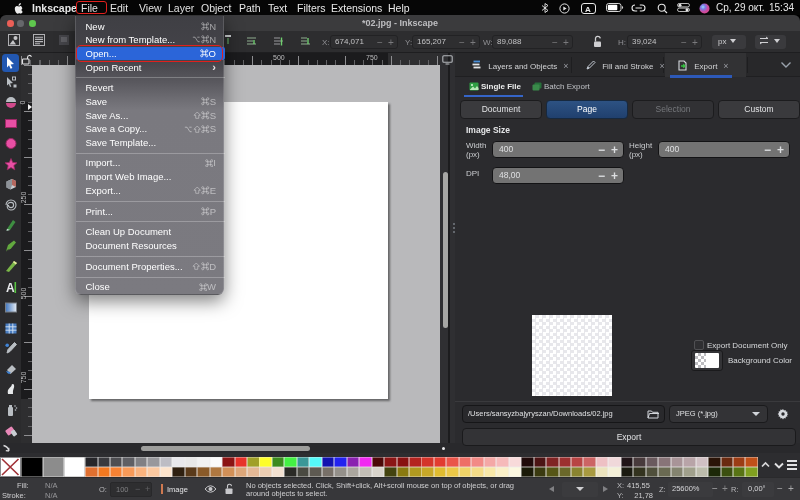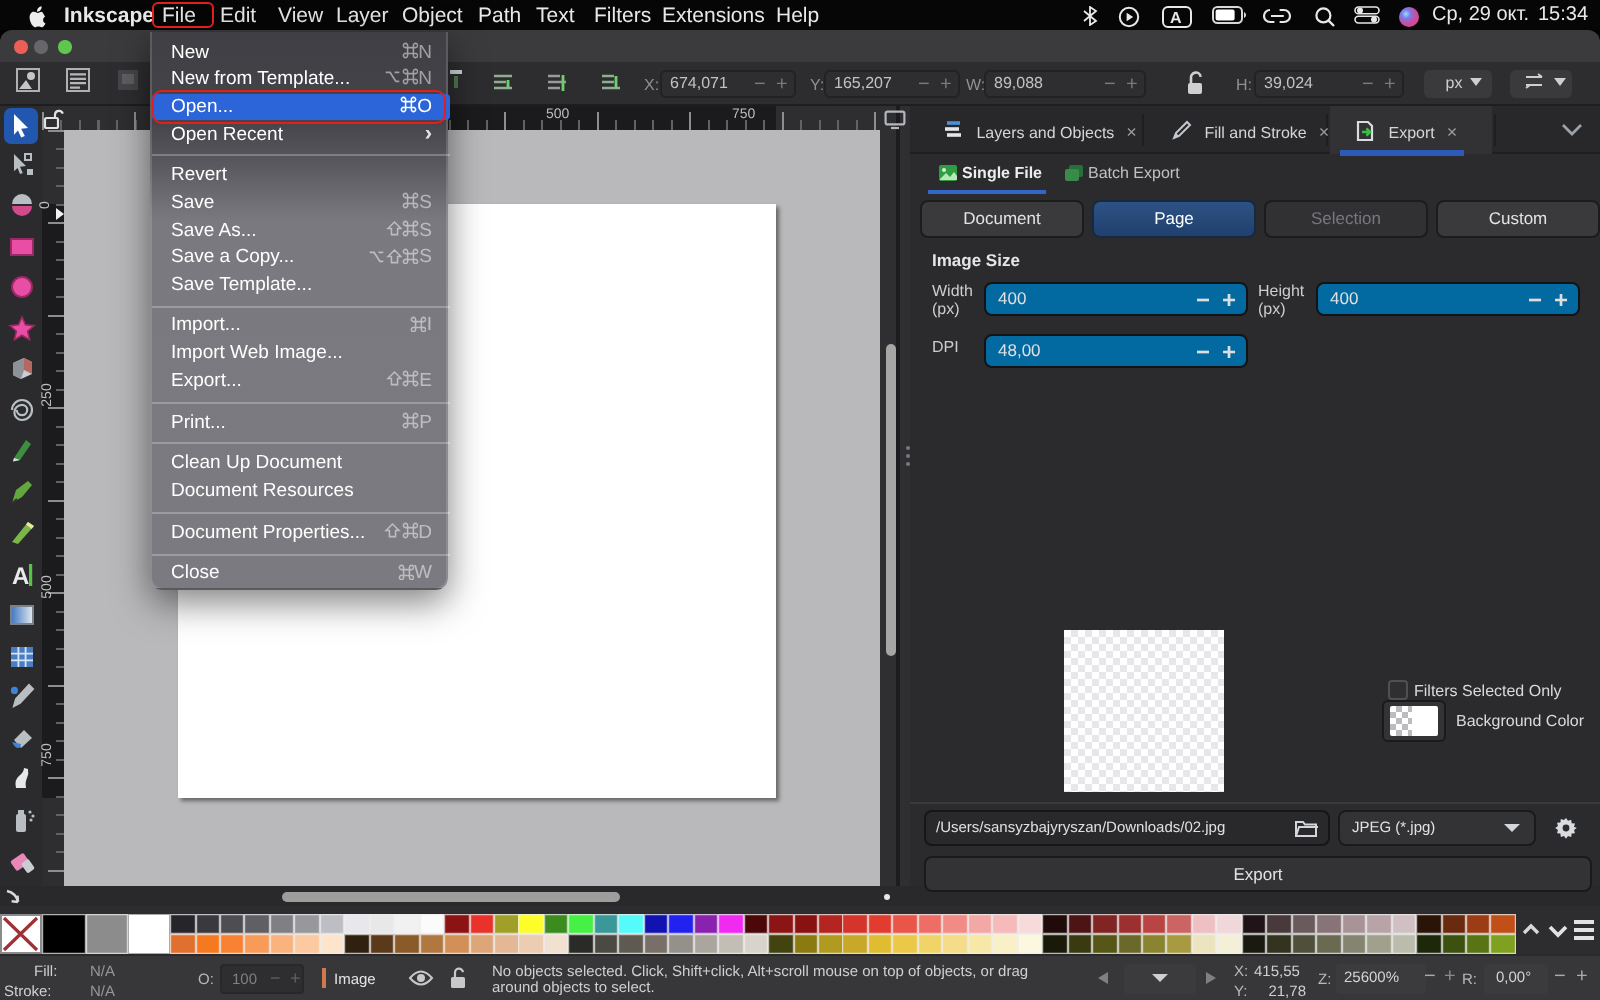--- a/index.html
+++ b/index.html
@@ -8,40 +8,40 @@
 #menubar{position:absolute;left:0;top:0;width:800px;height:15px;background:#060606;color:#e8e8e8;font-size:10.5px}
 #menubar .it{position:absolute;top:1.5px;line-height:12px}
 
 #titlebar{position:absolute;left:0;top:15px;width:800px;height:16px;background:#3b3b3d;border-radius:6px 6px 0 0}
 .tl{position:absolute;top:20px;width:6.5px;height:6.5px;border-radius:50%}
 #wtitle{position:absolute;top:17.5px;left:0;width:800px;text-align:center;font-size:9px;font-weight:bold;color:#bebec1}
 #toolbar{position:absolute;left:0;top:31px;width:800px;height:22px;background:#2d2d2f;border-bottom:1px solid #1e1e20}
 .tbf{position:absolute;top:35px;height:14px;background:#2e2e30;border:1px solid #222224;border-radius:3px;color:#c2c2c4;font-size:8px;line-height:12px;padding-left:4px}
 .tbl{position:absolute;top:38px;font-size:8px;color:#909094}
 .mp{position:absolute;top:37px;font-size:10px;color:#7a7a7d;line-height:11px}
-.tbtn{position:absolute;top:35px;height:14px;background:#3a3a3d;border-radius:3px;color:#cfcfd2;font-size:8px;line-height:14px;text-align:center;padding-left:6px}
+.tbtn{position:absolute;top:35px;height:14px;background:#3a3a3d;border-radius:3px;color:#cfcfd2;font-size:8px;line-height:14px;text-align:left;padding-left:6px}
 .dntri{display:inline-block;width:0;height:0;border-left:3.5px solid transparent;border-right:3.5px solid transparent;border-top:4px solid #cfcfd2;vertical-align:1px;margin-left:4px}
 
 #toolbox{position:absolute;left:0;top:53px;width:21px;height:390px;background:#2b2b2d}
 #vruler{position:absolute;left:21px;top:65px;width:11px;height:378px;background:#2e2e30}
 #hruler{position:absolute;left:21px;top:53px;width:419px;height:12px;background:#2e2e30;overflow:hidden}
 #canvas{position:absolute;left:32px;top:65px;width:408px;height:378px;background:#b9b9bb;overflow:hidden}
 #page{position:absolute;left:57px;top:37px;width:299px;height:297px;background:#fff;box-shadow:1.5px 1.5px 2px rgba(0,0,0,0.45)}
 #rgutter{position:absolute;left:440px;top:53px;width:15px;height:390px;background:#2f2f32;border-right:0}
 #vsb{position:absolute;left:442.5px;top:172px;width:5.5px;height:156px;background:#a6a6a4;border-radius:3px}
 #hscroll{position:absolute;left:0px;top:443px;width:800px;height:10px;background:#29292c}
 #hsb{position:absolute;left:141px;top:445.5px;width:169px;height:5px;background:#9d9d9b;border-radius:2.5px}
 .rlbl{position:absolute;font-size:7px;color:#bdbdbf}
 
 #panel{position:absolute;left:455px;top:53px;width:345px;height:390px;background:#2b2b2e;color:#d4d6d8;font-size:8.5px}
 .tab{position:absolute;top:2px;height:22px;line-height:22px;color:#d4d5d7;font-size:8px;white-space:nowrap}
 .tabx{color:#989aa0;font-size:9px;margin-left:6px}
 #tababar{position:absolute;left:0;top:0;width:345px;height:24px;background:#28282a;border-bottom:1px solid #1f1f21}
 .panbtn{position:absolute;top:47px;width:82px;height:19px;border-radius:4px;background:#3a3a3d;border:1px solid #1c1c1e;text-align:center;line-height:17px;color:#e2e3e5}
-.inp{position:absolute;background:#0369a1;border:1px solid #131315;border-radius:4px;color:#dfe0e2}
+.inp{position:absolute;background:#737373;border:1px solid #131315;border-radius:4px;color:#dfe0e2}
 .pm{position:absolute;color:#dcdee0;font-size:12px;font-weight:bold}
 .flbl{position:absolute;color:#cbcdd0;font-size:8px;line-height:8.5px}
 
 #palette{position:absolute;left:0;top:453px;width:800px;height:24px;background:#2d2d30}
 #statusbar{position:absolute;left:0;top:477px;width:800px;height:23px;background:#37373a;border-top:1px solid #2a2a2c;color:#cfcfd1;font-size:7.5px}
 
 #fmenu{position:absolute;left:75px;top:16px;width:149px;height:279px;border-radius:0 0 6px 6px;
  background:linear-gradient(180deg,#3f3f44 0%,#45444a 16%,#5a595f 24%,#6e6d73 30%,#7a797f 34%,#7b7a80 100%);
  box-shadow:0 6px 18px rgba(0,0,0,0.5);border:0.5px solid rgba(255,255,255,0.14);border-top:none}
 .mrow{position:absolute;left:0;width:149px;height:13.4px;line-height:13.4px;font-size:9.5px;color:#fff}
@@ -112,20 +112,21 @@
         <circle cx="5.5" cy="5.5" r="5" fill="url(#siri)"></circle>
       </svg>
  <span class="it" style="left:716px;font-size:10px;top:2px">Ср, 29 окт.</span>
  <span class="it" style="left:769px;font-size:10px;top:2px">15:34</span>
 </div>
 
 <div id="titlebar"></div>
 <div class="tl" style="left:7px;background:#eb5f57"></div>
 <div class="tl" style="left:17px;background:#66676b"></div>
 <div class="tl" style="left:29px;background:#5fc74e"></div>
+<div id="wtitle">*02.jpg - Inkscape</div>
 
 <div id="toolbar"></div>
 <svg class="abs" style="left:8px;top:34px" width="12" height="12" viewBox="0 0 12 12" opacity="0.85">
       <rect x="0.5" y="0.5" width="11" height="11" fill="none" stroke="#c8c8cb"></rect>
       <circle cx="7.5" cy="4" r="2" fill="#e0e0e3"></circle>
       <path d="M1.5 10.5 L5 6 L8 10.5Z" fill="#e0e0e3"></path>
     </svg>
 <svg class="abs" style="left:33px;top:34px" width="12" height="12" viewBox="0 0 12 12" opacity="0.85">
       <rect x="0.5" y="0.5" width="11" height="11" fill="none" stroke="#c8c8cb"></rect>
       <path d="M2 3.2h8M2 5.4h8M2 7.6h8M2 9.8h5" stroke="#d0d0d3" stroke-width="1.1"></path>
@@ -361,21 +362,21 @@
       <span class="pm" style="left:322px;top:90px">+</span>
 
  <div class="flbl" style="left:11px;top:117px">DPI</div>
  <div class="inp" style="left:37px;top:114px;width:132px;height:17px;font-size:8.5px;line-height:15px;padding-left:6px">48,00</div>
  <span class="pm" style="left:143px;top:116px">−</span>
       <span class="pm" style="left:156px;top:116px">+</span>
 
  <div class="abs" style="left:77px;top:262px;width:80px;height:81px;background:conic-gradient(#e7e7eb 25%,#fff 0 50%,#e7e7eb 0 75%,#fff 0);background-size:7px 7px"></div>
 
  <div class="abs" style="left:239px;top:287px;width:9.5px;height:9.5px;background:#2f2f32;border:1px solid #505053;border-radius:2px"></div>
- <span class="abs" style="left:252px;top:287.5px;font-size:8px;color:#d8dadc">Filters Selected Only</span>
+ <span class="abs" style="left:252px;top:287.5px;font-size:8px;color:#d8dadc">Export Document Only</span>
 
  <div class="abs" style="left:236px;top:297px;width:32px;height:21px;background:#333336;border:1px solid #1a1a1c;border-radius:3px"></div>
  <div class="abs" style="left:240px;top:300px;width:24px;height:15px;border-radius:1px;background:linear-gradient(90deg,rgba(255,255,255,0) 0 46%,#fff 46%),conic-gradient(#bcbcc0 25%,#fff 0 50%,#bcbcc0 0 75%,#fff 0);background-size:100% 100%,6px 6px"></div>
  <span class="abs" style="left:273px;top:303px;font-size:8px;color:#d8dadc">Background Color</span>
 
  <div class="abs" style="left:0px;top:348px;width:345px;height:1px;background:#3a3a3d"></div>
 
  <div class="inp" style="left:7px;top:352px;width:203px;height:18px;font-size:7.5px;line-height:16px;padding-left:5px;background:#29292c;border-color:#161618">/Users/sansyzbajyryszan/Downloads/02.jpg</div>
  <svg class="abs" style="left:192px;top:356px" width="12" height="10" viewBox="0 0 12 10">
         <path d="M1 2 h3.5 l1 1.3 H11 V9 H1Z M1 9 L2.5 4.5 H12" fill="none" stroke="#d2d5da" stroke-width="1"></path>

